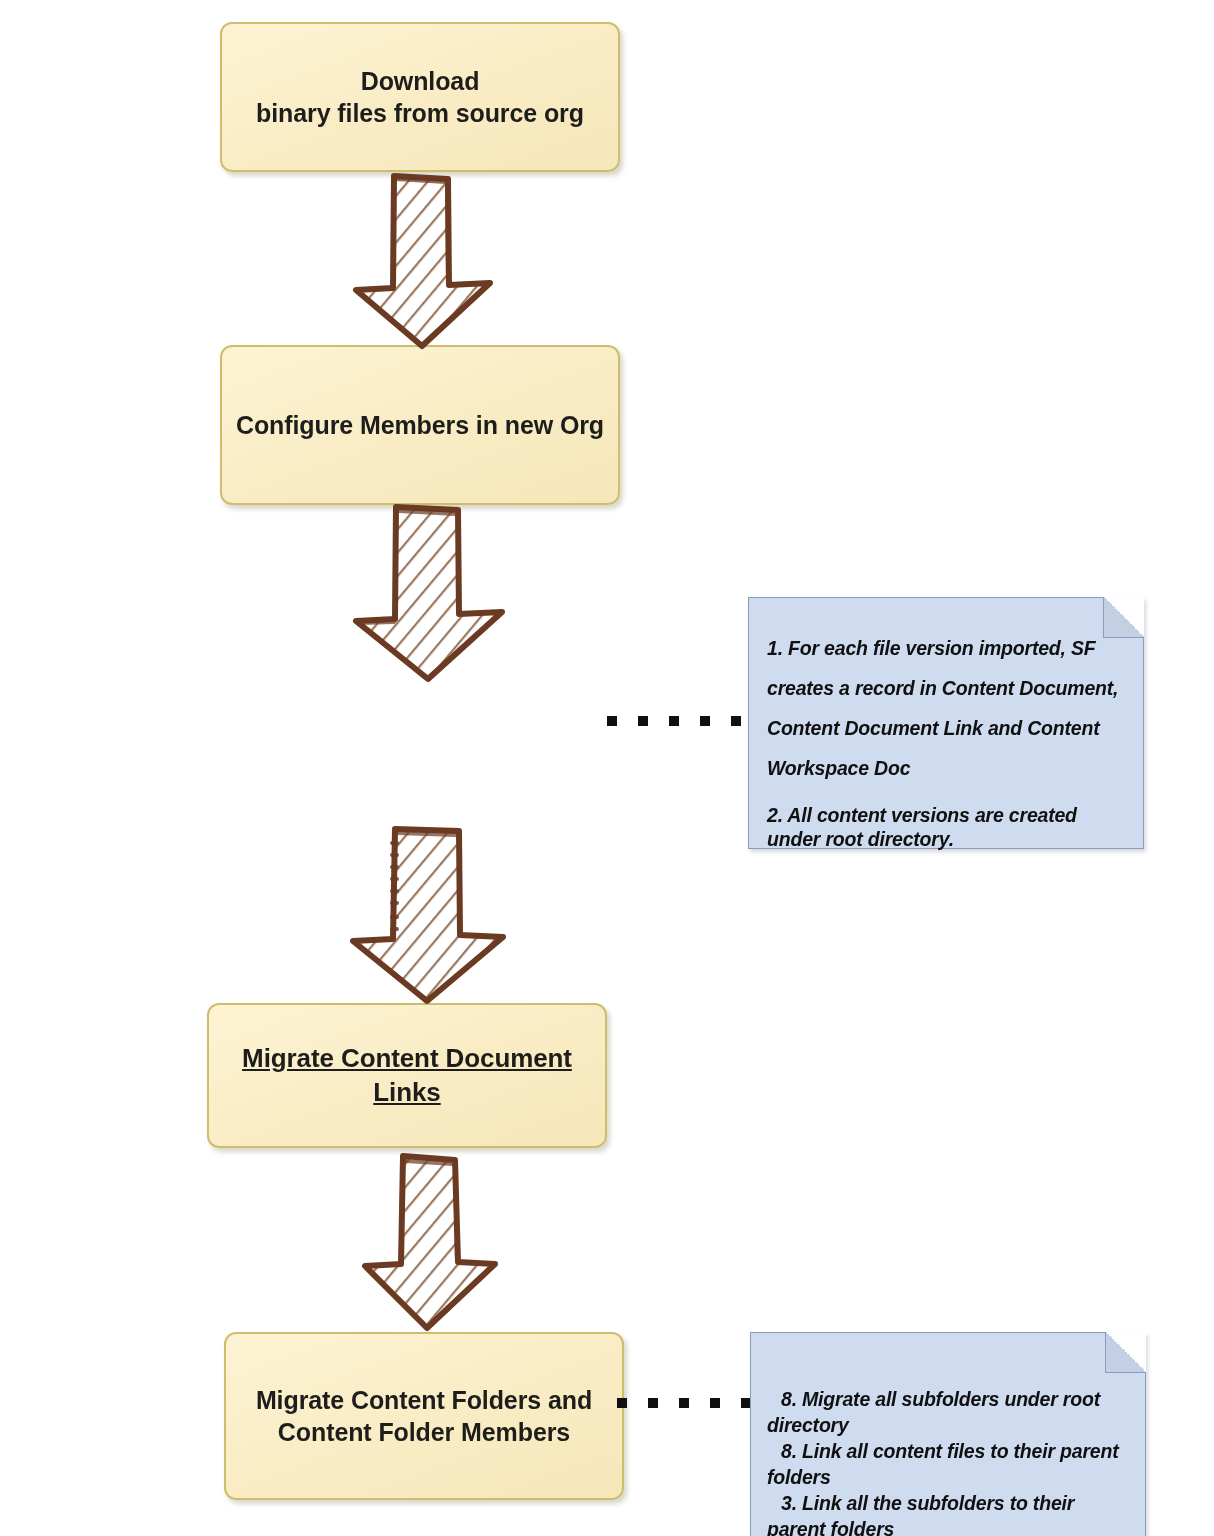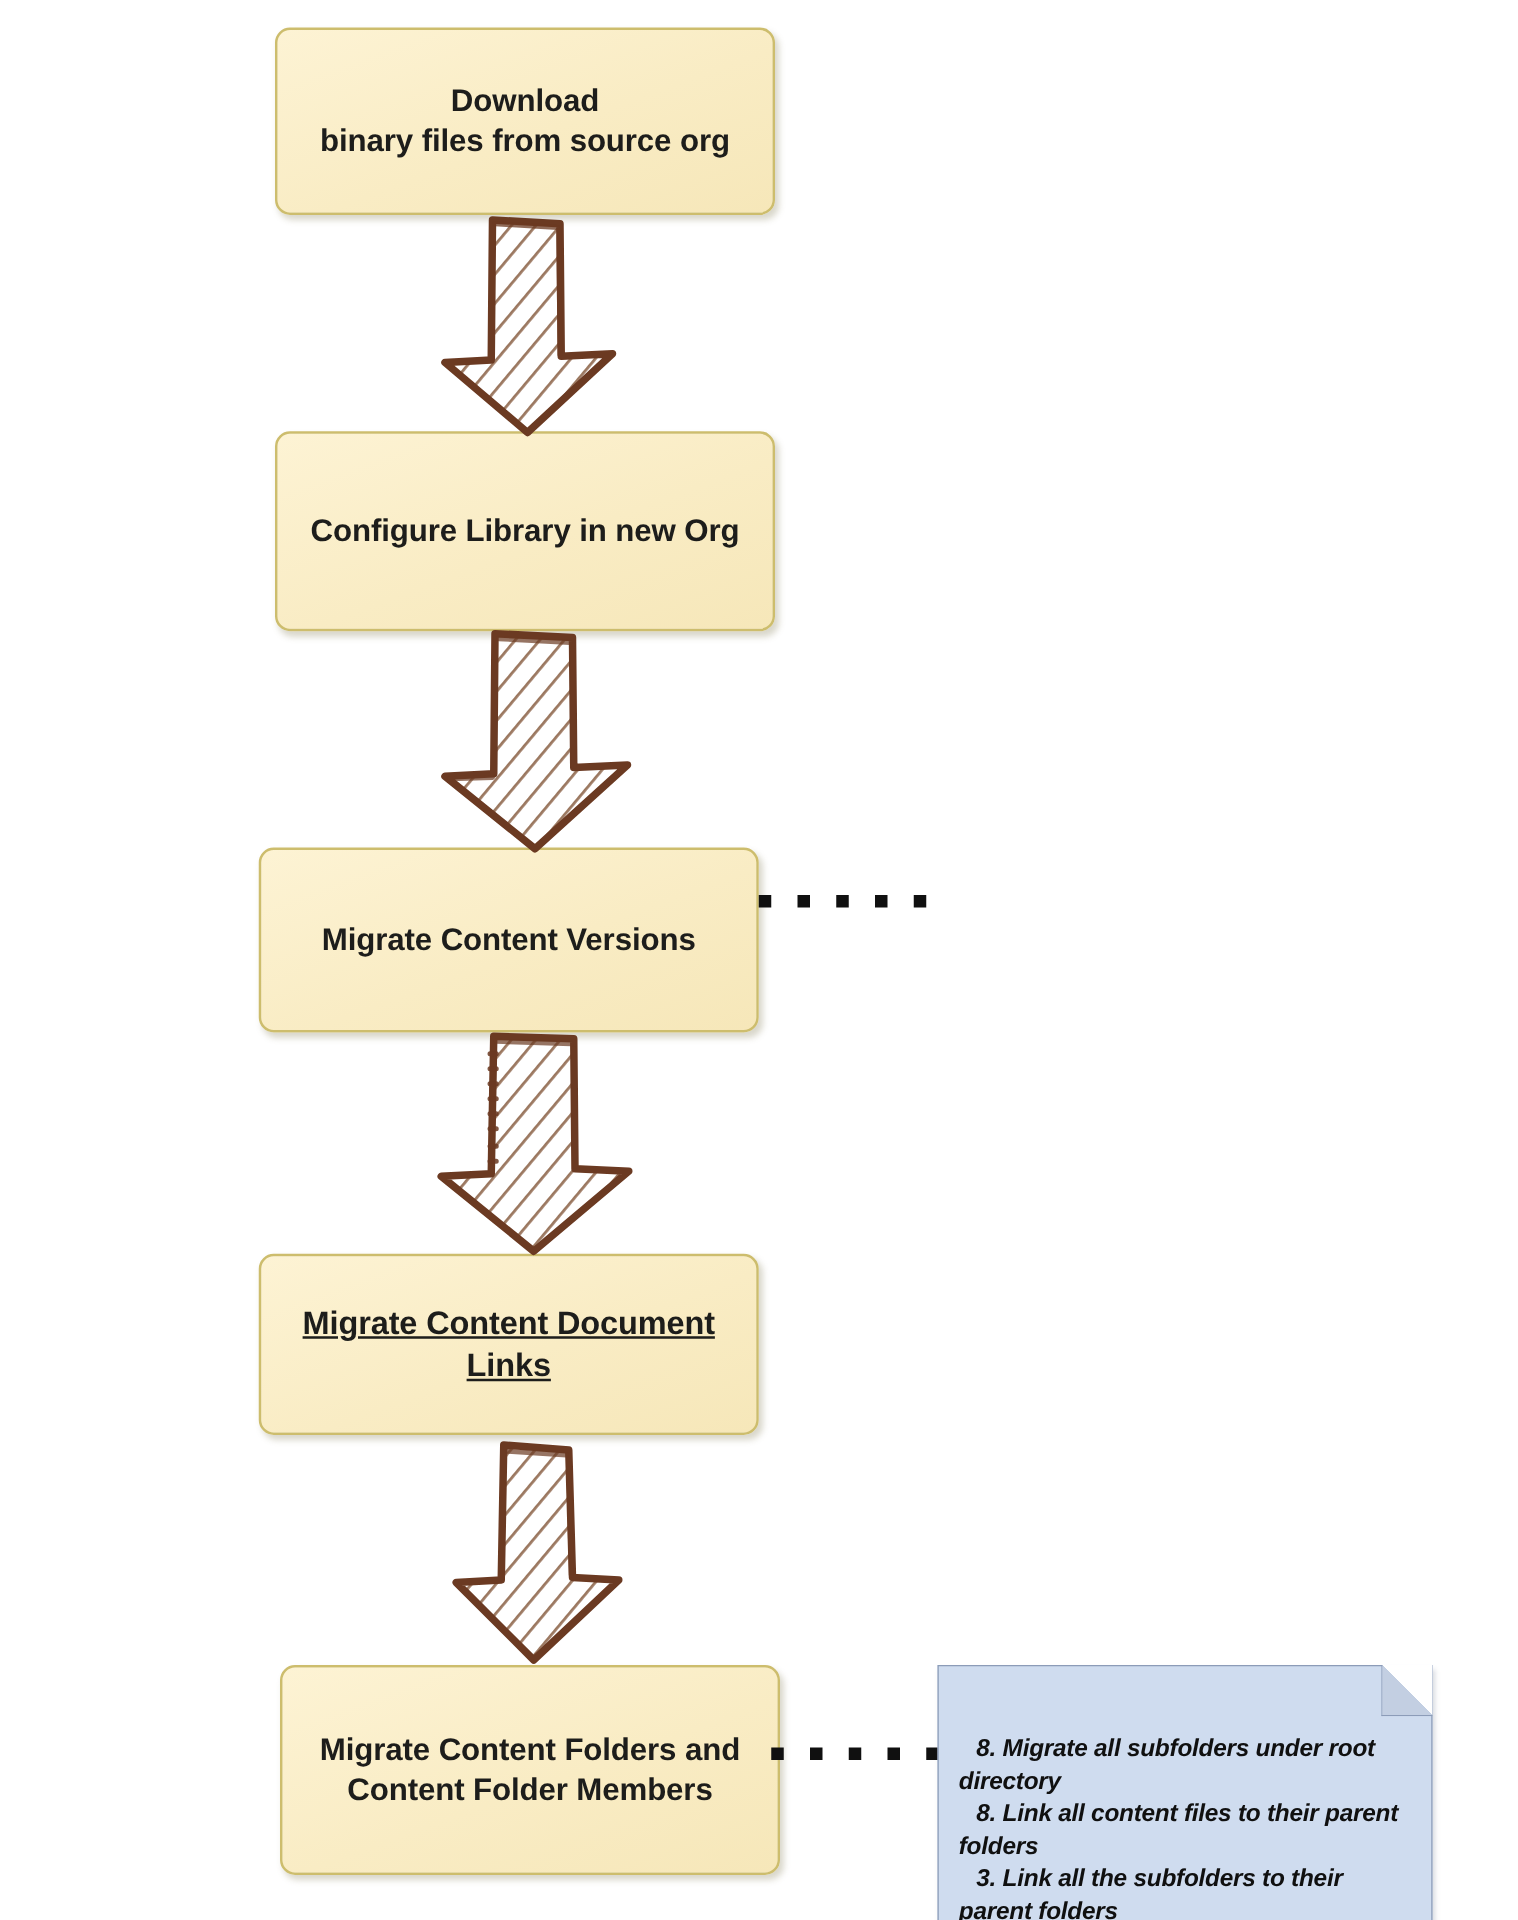--- a/index.html
+++ b/index.html
@@ -85,26 +85,23 @@
 <body>
 
 <div id="canvas">
 
   <div class="pbox" id="step-1" style="left:220px;top:22px;width:400px;height:150px;">
     <span class="lines">Download
 binary files from source org</span>
   </div>
 
   <div class="pbox" id="step-2" style="left:220px;top:345px;width:400px;height:160px;">
-    <span class="lines">Configure Library in new Org</span>
+    <span class="lines">Configure Members in new Org</span>
   </div>
 
-  <div class="pbox" id="step-3" style="left:207px;top:678px;width:400px;height:148px;">
-    <span class="lines">Migrate Content Versions</span>
-  </div>
 
   <div class="pbox" id="step-4" style="left:207px;top:1003px;width:400px;height:145px;font-size:26px;text-decoration:underline;">
     <span class="lines">Migrate Content Document Links</span>
   </div>
 
   <div class="pbox" id="step-5" style="left:224px;top:1332px;width:400px;height:168px;">
     <span class="lines">Migrate Content Folders and
 Content Folder Members</span>
   </div>
 
@@ -155,20 +152,27 @@
   </div>
 
   <div class="dots" id="dotted-2" style="left:617px;top:1398px;">
     <i></i>
     <i></i>
     <i></i>
     <i></i>
     <i></i>
   </div>
 
+  <div class="note" id="note-1" style="left:748px;top:597px;width:396px;height:252px;">
+    <div class="fold"></div>
+    <div class="note-body">
+      <p class="note-p n1">1. For each file version imported, SF creates a record in Content Document, Content Document Link and Content Workspace Doc</p>
+      <p class="note-p n2">2. All content versions are created under root directory.</p>
+    </div>
+  </div>
 
   <div class="note" id="note-2" style="left:750px;top:1332px;width:396px;height:218px;">
     <div class="fold"></div>
     <div class="note-body">
       <p class="note-p n">8. Migrate all subfolders under root directory</p>
       <p class="note-p n">8. Link all content files to their parent folders</p>
       <p class="note-p n">3. Link all the subfolders to their parent folders</p>
     </div>
   </div>
 

